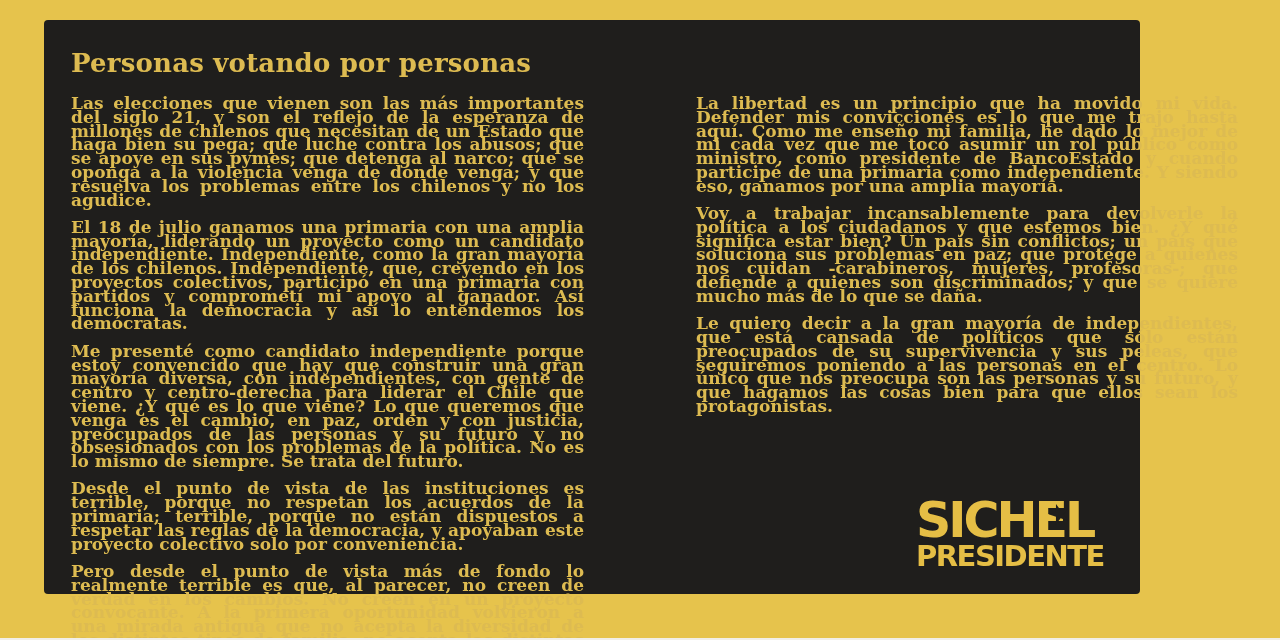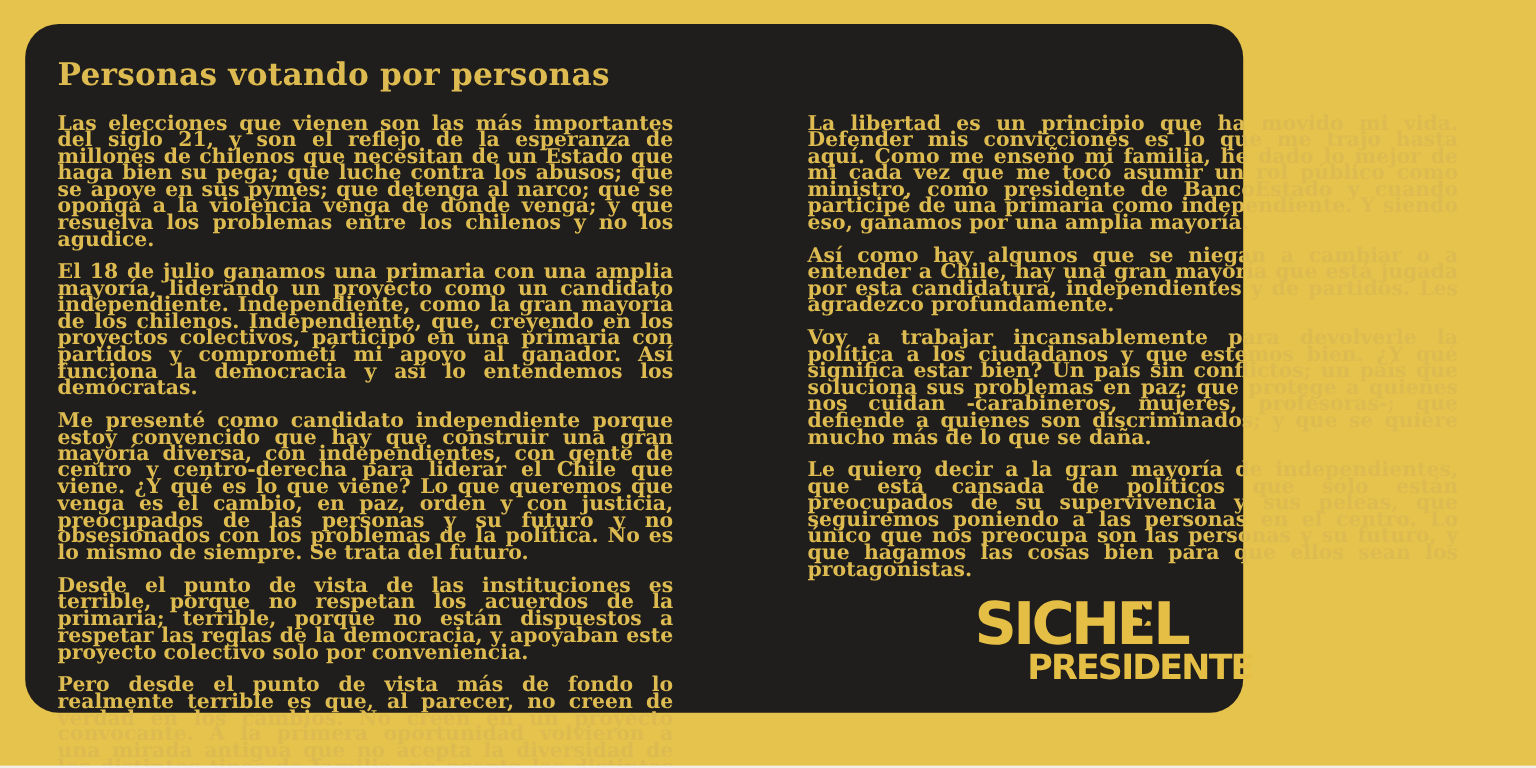--- a/index.html
+++ b/index.html
@@ -5,24 +5,24 @@
   * { margin: 0; padding: 0; box-sizing: border-box; }
   html, body { width: 1280px; height: 640px; }
   body {
     position: relative;
     overflow: hidden;
     background: #e6c34c;
     font-family: "DejaVu Serif", "Liberation Serif", serif;
   }
   .card {
     position: absolute;
-    left: 21px; top: 20px;
-    width: 1015px; height: 574px;
+    left: 44px; top: 20px;
+    width: 1096px; height: 574px;
     background: #1f1e1c;
-    border-radius: 28px;
+    border-radius: 4px;
   }
   .page-title {
     position: absolute;
     left: 27px; top: 28px;
     font-size: 26px;
     font-weight: bold;
     color: #ddbb51;
     letter-spacing: 0.2px;
   }
   .col {
@@ -63,21 +63,20 @@
     color: #1f1e1c;
     transform: rotate(-18deg);
     letter-spacing: 0;
   }
   .logo-line2 {
     font-size: 29px;
     line-height: 24px;
     letter-spacing: -1.5px;
     margin-top: 1px;
     white-space: nowrap;
-    margin-left: 44px;
   }
   .bottom-strip {
     position: absolute;
     left: 0; bottom: 0;
     width: 100%; height: 2px;
     background: #f1efe9;
   }
 </style>
 </head>
 <body>
@@ -89,21 +88,20 @@
   <div class="col col-left">
     <p>Las elecciones que vienen son las más importantes del siglo 21, y son el reflejo de la esperanza de millones de chilenos que necesitan de un Estado que haga bien su pega; que luche contra los abusos; que se apoye en sus pymes; que detenga al narco; que se oponga a la violencia venga de donde venga; y que resuelva los problemas entre los chilenos y no los agudice.</p>
     <p>El 18 de julio ganamos una primaria con una amplia mayoría, liderando un proyecto como un candidato independiente. Independiente, como la gran mayoría de los chilenos. Independiente, que, creyendo en los proyectos colectivos, participó en una primaria con partidos y comprometí mi apoyo al ganador. Así funciona la democracia y así lo entendemos los demócratas.</p>
     <p>Me presenté como candidato independiente porque estoy convencido que hay que construir una gran mayoría diversa, con independientes, con gente de centro y centro-derecha para liderar el Chile que viene. ¿Y qué es lo que viene? Lo que queremos que venga es el cambio, en paz, orden y con justicia, preocupados de las personas y su futuro y no obsesionados con los problemas de la política. No es lo mismo de siempre. Se trata del futuro.</p>
     <p>Desde el punto de vista de las instituciones es terrible, porque no respetan los acuerdos de la primaria; terrible, porque no están dispuestos a respetar las reglas de la democracia, y apoyaban este proyecto colectivo solo por conveniencia.</p>
     <p>Pero desde el punto de vista más de fondo lo realmente terrible es que, al parecer, no creen de verdad en los cambios. No creen en un proyecto convocante. A la primera oportunidad volvieron a una mirada antigua que no acepta la diversidad de los distintos tipos de familia, no acepta las distintas orientaciones sexuales, no cree en el necesario apoyo que requieren las mujeres en nuestro país, pone en duda la ciencia.</p>
   </div>
 
   <div class="col col-right">
     <p>La libertad es un principio que ha movido mi vida. Defender mis convicciones es lo que me trajo hasta aquí. Como me enseño mi familia, he dado lo mejor de mi cada vez que me tocó asumir un rol público como ministro, como presidente de BancoEstado y cuando participé de una primaria como independiente. Y siendo eso, ganamos por una amplia mayoría.</p>
-    <p>Así como hay algunos que se niegan a cambiar o a entender a Chile, hay una gran mayoría que está jugada por esta candidatura, independientes y de partidos. Les agradezco profundamente.</p>
     <p>Voy a trabajar incansablemente para devolverle la política a los ciudadanos y que estemos bien. ¿Y qué significa estar bien? Un país sin conflictos; un país que soluciona sus problemas en paz; que protege a quienes nos cuidan -carabineros, mujeres, profesoras-; que defiende a quienes son discriminados; y que se quiere mucho más de lo que se daña.</p>
     <p>Le quiero decir a la gran mayoría de independientes, que está cansada de políticos que sólo están preocupados de su supervivencia y sus peleas, que seguiremos poniendo a las personas en el centro. Lo único que nos preocupa son las personas y su futuro, y que hagamos las cosas bien para que ellos sean los protagonistas.</p>
   </div>
 
   <div class="logo">
     <div class="logo-line1">
       <span>SICHEL</span>
       <span class="logo-star">★</span>
     </div>
     <div class="logo-line2">PRESIDENTE</div>

